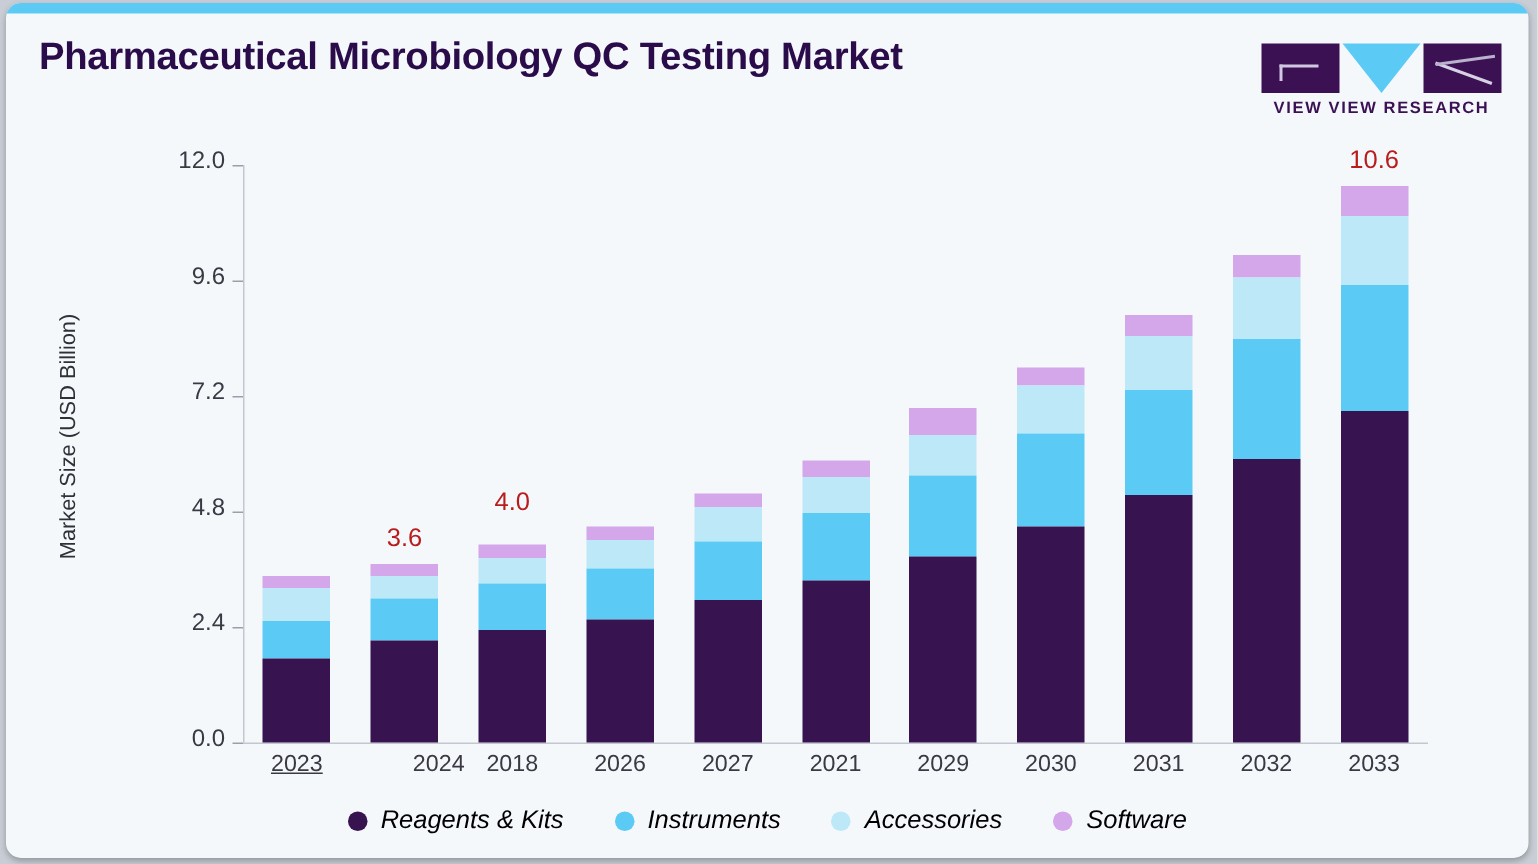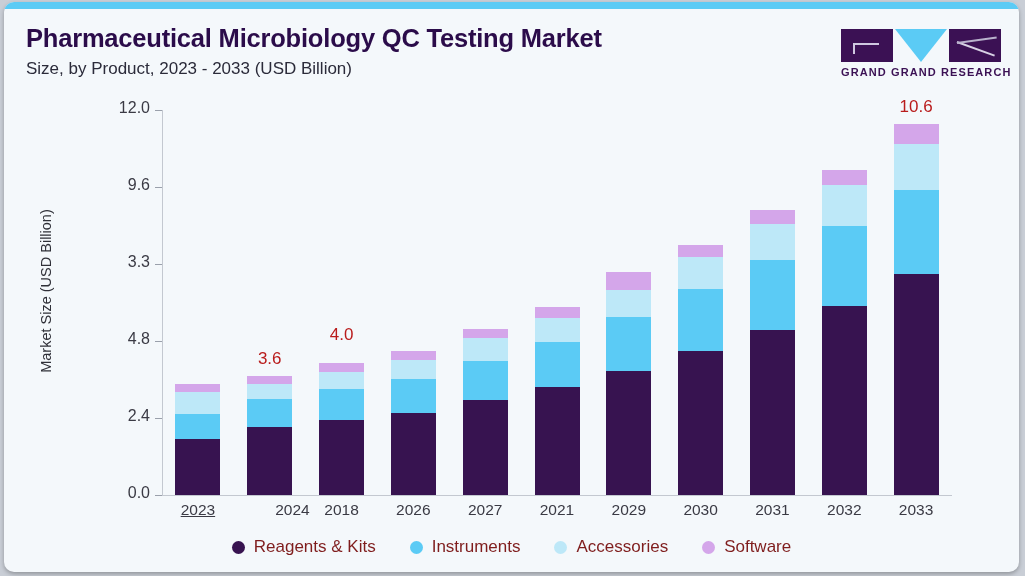--- a/index.html
+++ b/index.html
@@ -90,57 +90,56 @@
     position:absolute;top:414px;width:80px;text-align:center;
     font-size:15.5px;color:#3a3a44;
   }
   
   #legend{
     position:absolute;left:0;top:450px;width:1015px;
     display:flex;justify-content:center;align-items:center;gap:34px;
   }
   .legend-item{display:flex;align-items:center;gap:9px;}
   .legend-dot{width:13px;height:13px;border-radius:50%;display:block;}
-  .legend-text{font-size:17px;color:#7f1d1d;white-space:nowrap;}
+  .legend-text{font-size:17px;color:#000000;white-space:nowrap;font-style:italic;}
 </style>
 </head>
 <body>
 
 <div id="card">
   <div id="topbar"></div>
 
   <div id="header">
     <div id="title">Pharmaceutical Microbiology QC Testing Market</div>
-    <div id="subtitle">Size, by Product, 2023 - 2033 (USD Billion)</div>
 
     <div id="logo">
       <div class="logo-row">
         <div class="lg-box lg-left">
           <span class="mark"></span>
         </div>
         <div class="lg-tri"></div>
         <div class="lg-box lg-right">
           <span class="mark"></span>
           <span class="mark2"></span>
         </div>
       </div>
-      <div id="logo-text">GRAND GRAND RESEARCH</div>
+      <div id="logo-text">VIEW VIEW RESEARCH</div>
     </div>
   </div>
 
   <div id="plot">
     <div id="axis-title">Market Size (USD Billion)</div>
     <div id="y-ticks">
         <div class="ytick-label" style="top: 397px; right: 869px;">0.0</div>
         <div class="ytick-line" style="top: 408px; left: 151px;"></div>
         <div class="ytick-label" style="top: 320px; right: 869px;">2.4</div>
         <div class="ytick-line" style="top: 331px; left: 151px;"></div>
         <div class="ytick-label" style="top: 243px; right: 869px;">4.8</div>
         <div class="ytick-line" style="top: 254px; left: 151px;"></div>
-        <div class="ytick-label" style="top: 166px; right: 869px;">3.3</div>
+        <div class="ytick-label" style="top: 166px; right: 869px;">7.2</div>
         <div class="ytick-line" style="top: 177px; left: 151px;"></div>
         <div class="ytick-label" style="top: 89px; right: 869px;">9.6</div>
         <div class="ytick-line" style="top: 100px; left: 151px;"></div>
         <div class="ytick-label" style="top: 12px; right: 869px;">12.0</div>
         <div class="ytick-line" style="top: 23px; left: 151px;"></div>
       </div>
     <div id="axis-line"></div>
     <div id="baseline"></div>
     <div id="bars">
         <div class="bar" style="left: 171.409px; bottom: 77px;">

